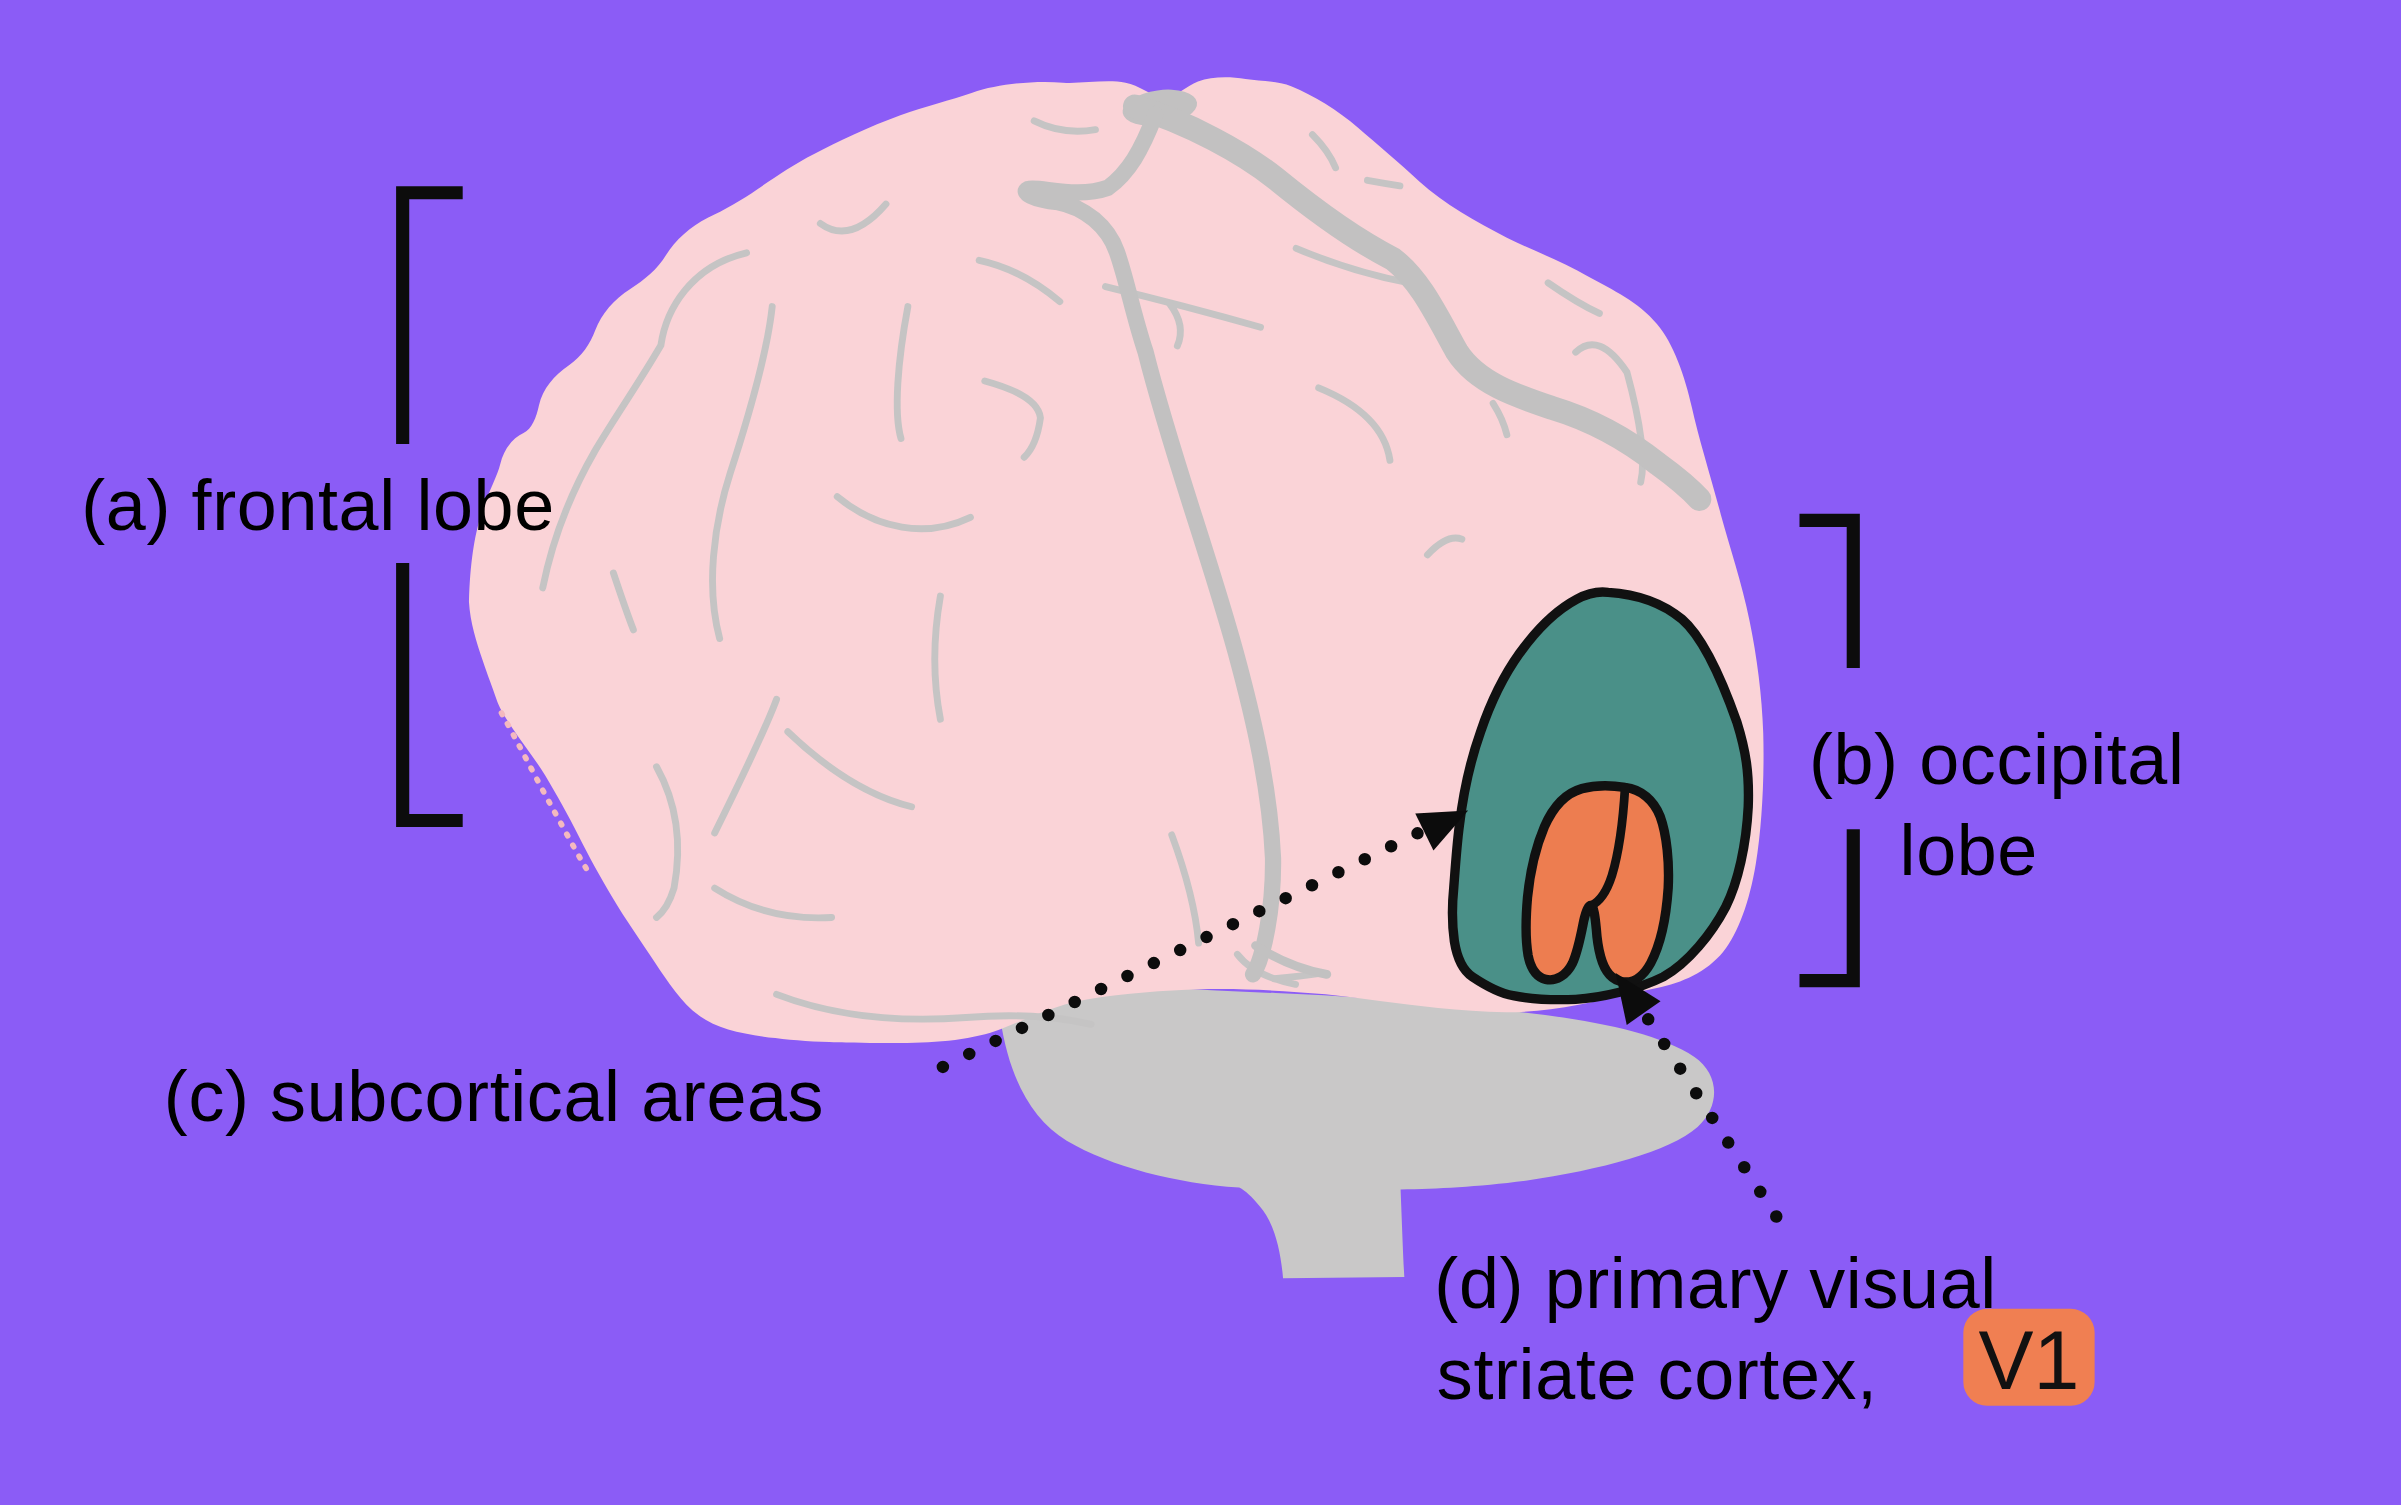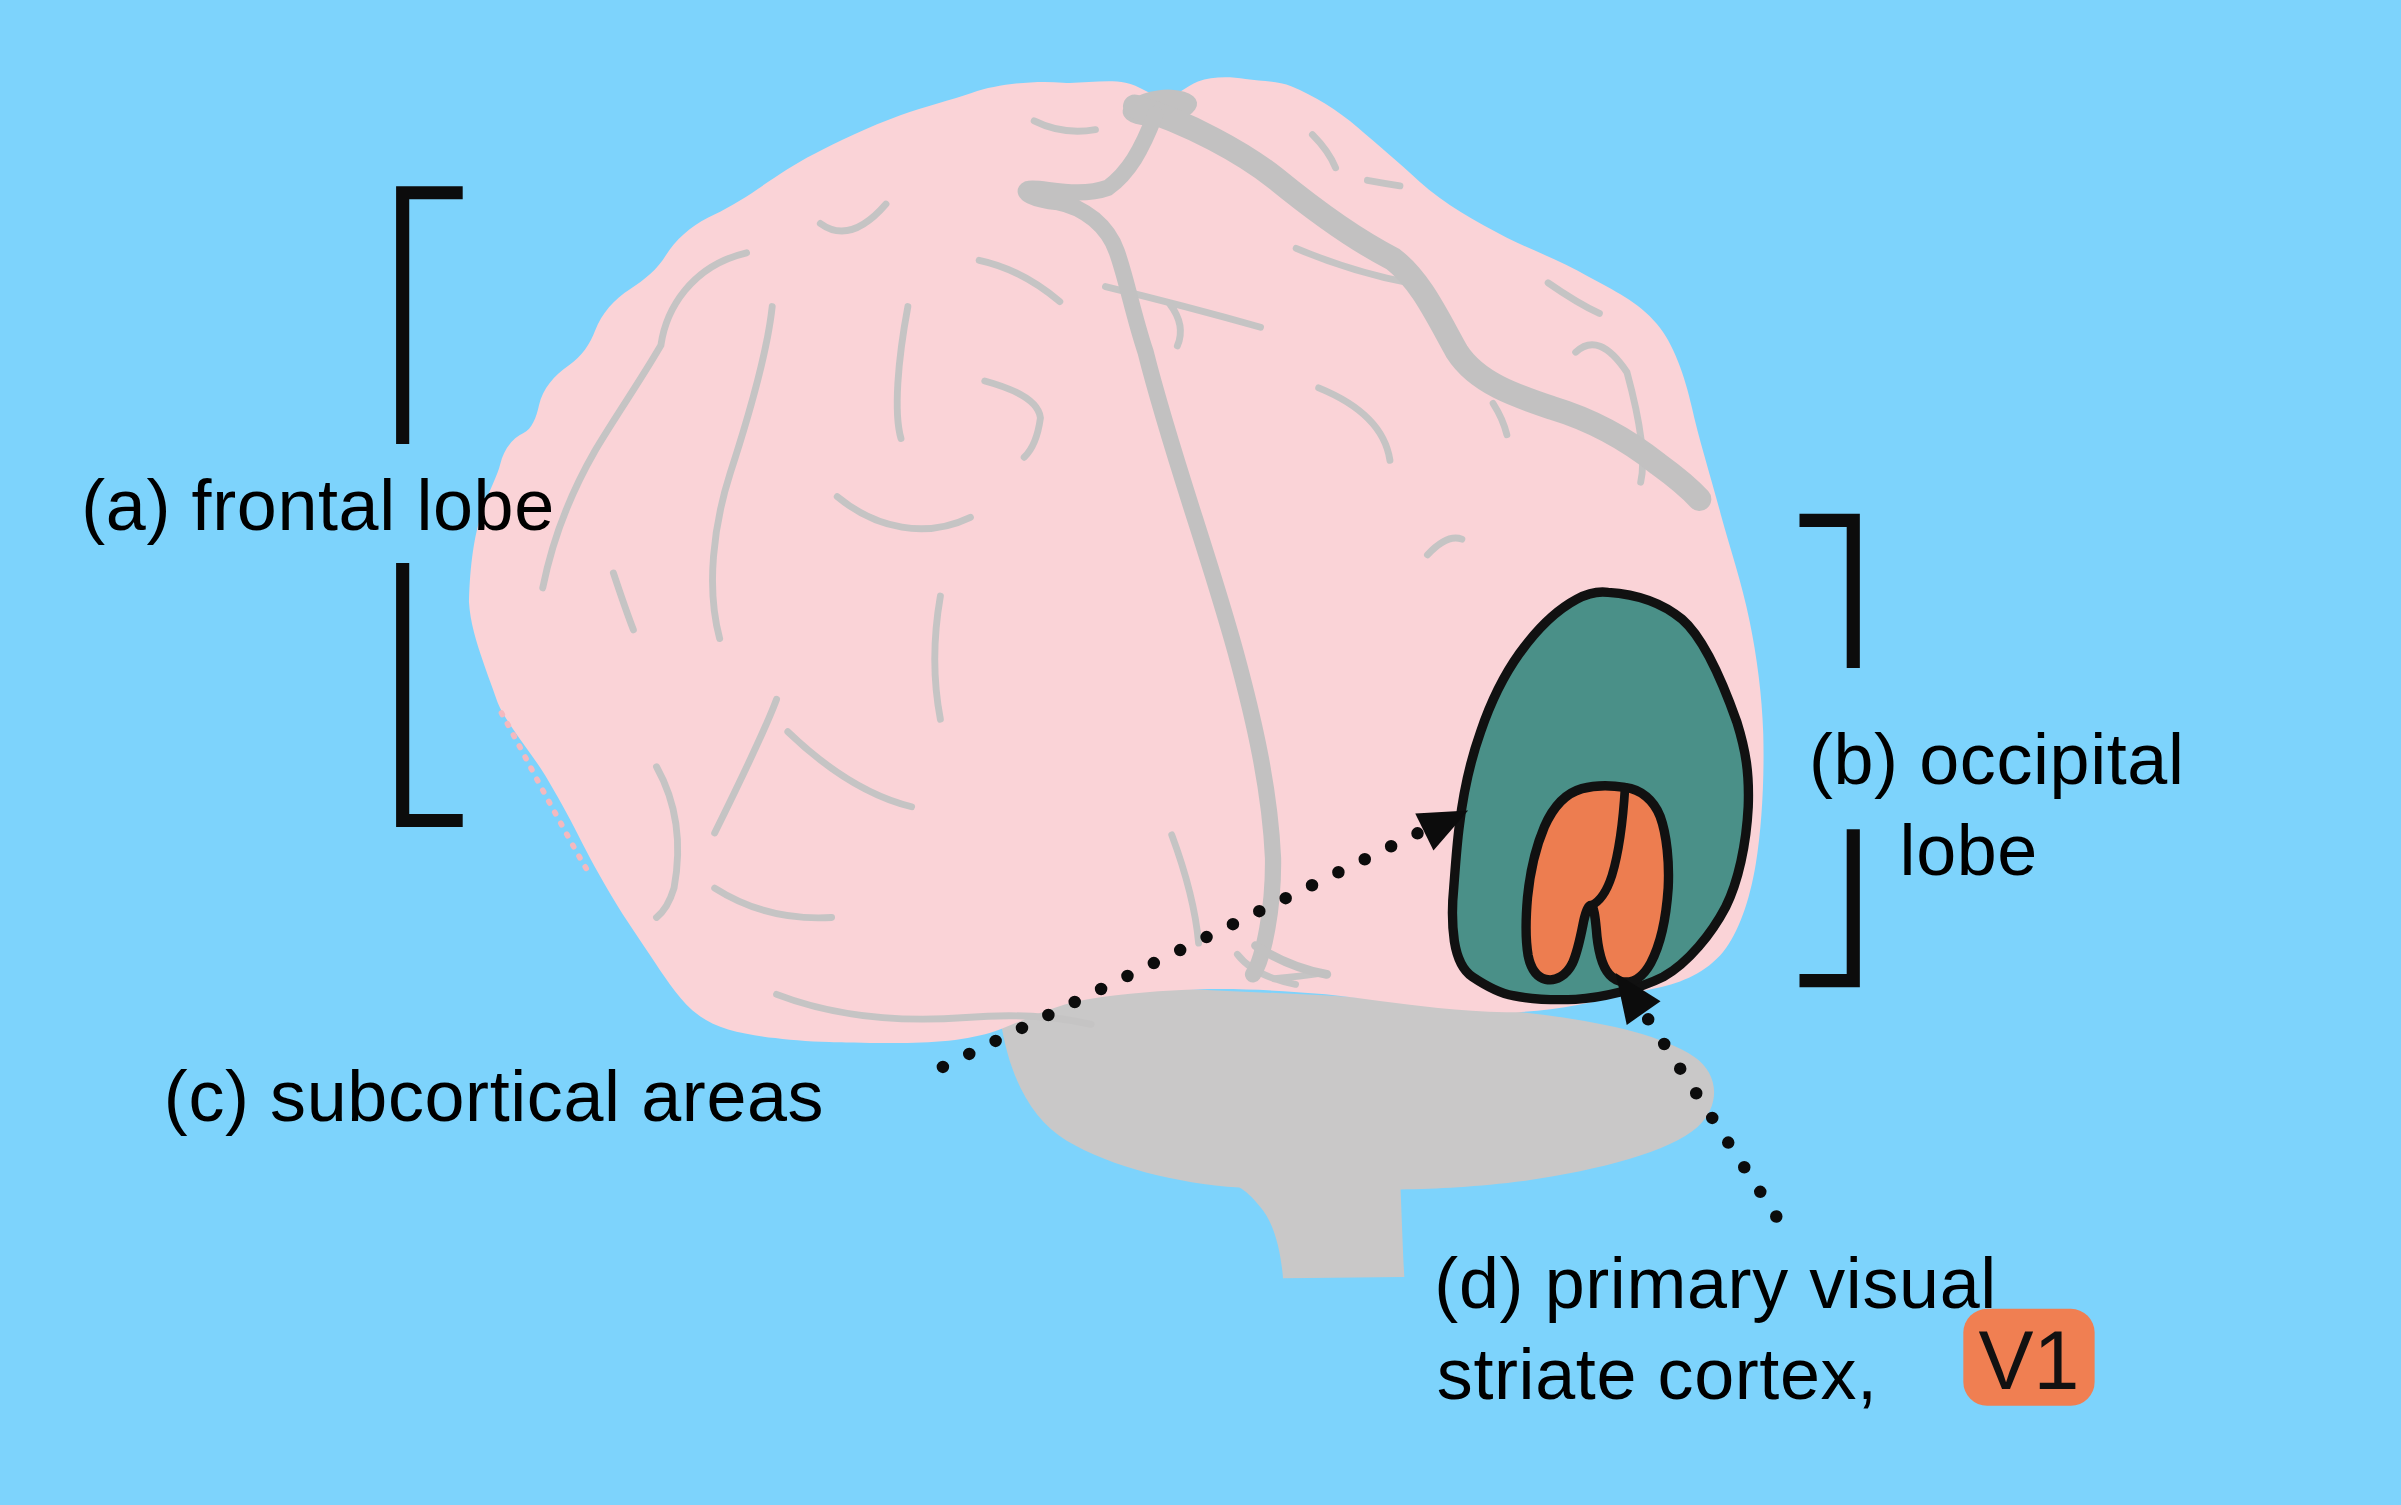--- a/index.html
+++ b/index.html
@@ -1,16 +1,16 @@
 <!DOCTYPE html>
 <html style="font-size:10px"><head>
 <meta charset="utf-8">
 <style>
   html,body{margin:0;padding:0;background:#ffffff;}
-  .stage{position:relative;width:2401px;height:1506px;background:#7dd3fc;overflow:hidden;}
+  .stage{position:relative;width:2401px;height:1506px;background:#8b5cf6;overflow:hidden;}
   svg{display:block;}
   .label-text{
     font-family:"Liberation Sans","DejaVu Sans",sans-serif;
     font-size:115px;
     fill:#000000;
     letter-spacing:1px;
   }
   .badge-text{
     font-family:"Liberation Sans","DejaVu Sans",sans-serif;
     font-size:132px;

